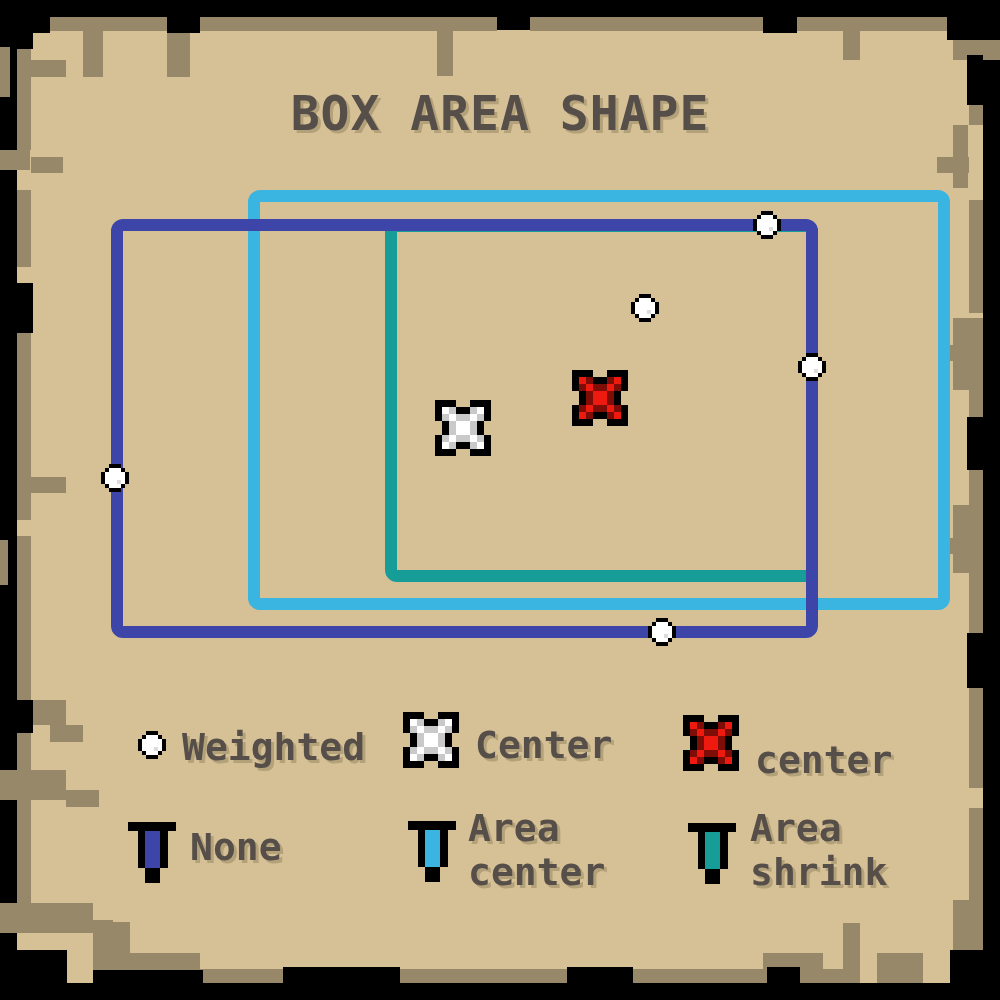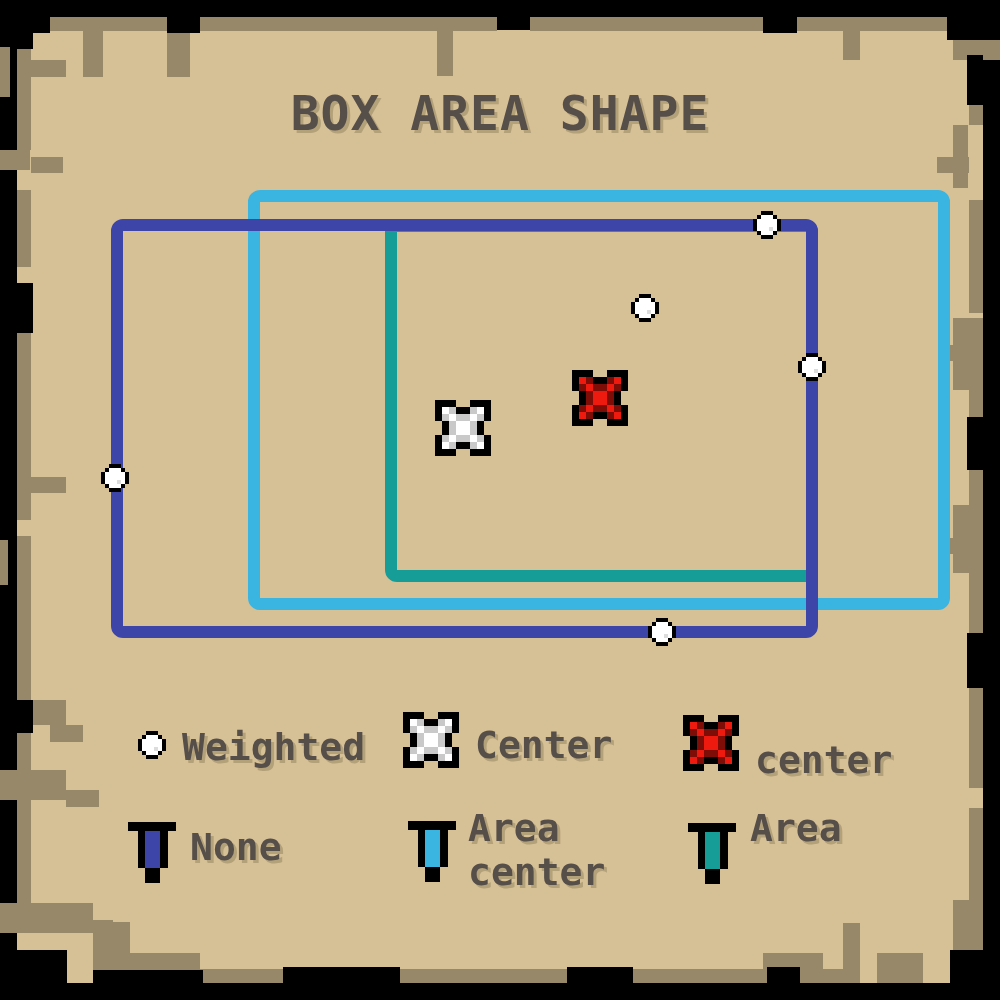--- a/index.html
+++ b/index.html
@@ -532,20 +532,21 @@
   <div class="lbl" style="left:468px;top:850px;">center</div>
 
   <div class="banner" style="left:688px;top:823px;">
       <div class="px" style="left: 0px; top: 0px; width: 48px; height: 9px; background: rgb(0, 0, 0);"></div>
       <div class="px" style="left: 10px; top: 9px; width: 7px; height: 37px; background: rgb(0, 0, 0);"></div>
       <div class="px" style="left: 17px; top: 9px; width: 15px; height: 37px; background: rgb(23, 157, 152);"></div>
       <div class="px" style="left: 32px; top: 9px; width: 8px; height: 37px; background: rgb(0, 0, 0);"></div>
       <div class="px" style="left: 17px; top: 46px; width: 15px; height: 15px; background: rgb(0, 0, 0);"></div>
     </div>
   <div class="lbl" style="left:750px;top:806px;">Area</div>
+  <div class="lbl" style="left:750px;top:850px;">shrink</div>
 
   <svg id="border-svg" width="1000" height="1000">
       <rect x="0" y="0" width="1000" height="17" fill="#000"></rect>
       <rect x="0" y="983" width="1000" height="17" fill="#000"></rect>
       <rect x="0" y="0" width="17" height="1000" fill="#000"></rect>
       <rect x="983" y="0" width="17" height="1000" fill="#000"></rect>
       <rect x="50" y="17" width="117" height="14" fill="#97886a"></rect>
       <rect x="83" y="31" width="20" height="46" fill="#97886a"></rect>
       <rect x="167" y="33" width="23" height="44" fill="#97886a"></rect>
       <rect x="200" y="17" width="83" height="14" fill="#97886a"></rect>

